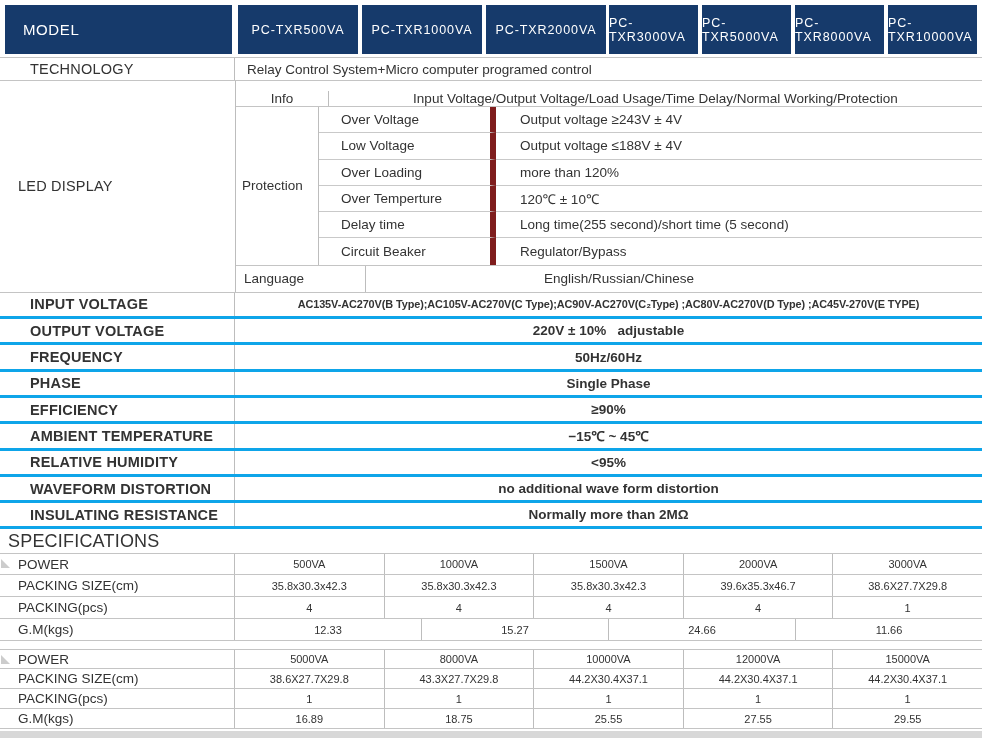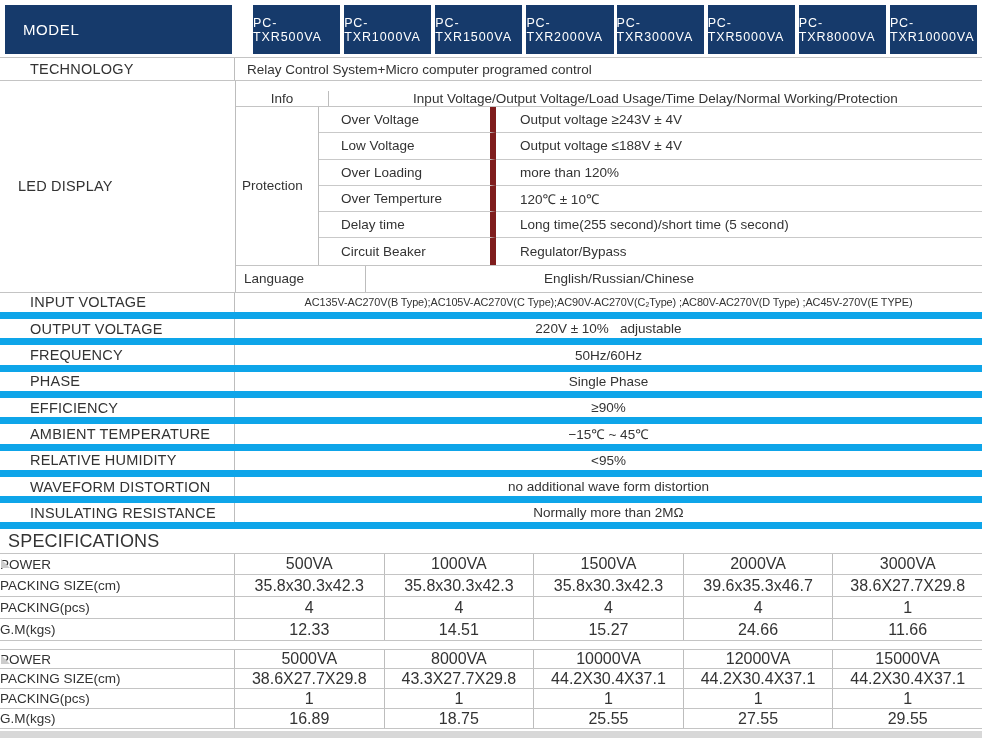--- a/index.html
+++ b/index.html
@@ -2,21 +2,21 @@
 <html><head>
 <meta charset="utf-8">
 <style>
   html,body { margin:0; padding:0; background:#fff; }
   .page {
     position:relative; width:982px; height:740px; background:#ffffff;
     font-family:"Liberation Sans", sans-serif; color:#333; overflow:hidden;
     box-sizing:border-box;
   }
   
-  .header { display:flex; margin:5px 5px 3px 5px; height:49px; gap:21px; }
+  .header { display:flex; margin:5px 5px 3px 5px; height:49px; gap:6px; }
   .model-cell {
     width:227px; background:#163a6b; color:#fff; display:flex; align-items:center;
     padding-left:18px; font-size:15px; letter-spacing:0.6px; box-sizing:border-box;
   }
   .model-grid { flex:1; display:flex; flex-direction:row; gap:3px; }
   .model-row { flex:1; display:flex; gap:4px; }
   .model-box {
     flex:1; background:#163a6b; color:#fff; display:flex; align-items:center;
     justify-content:center; font-size:12.5px; letter-spacing:0.9px;
   }
@@ -37,31 +37,31 @@
   .info-val { flex:1; display:flex; align-items:center; justify-content:center; font-size:13.5px; }
   .prot-grid { display:grid; grid-template-columns:83px 177px 1fr; border-bottom:1px solid #c4c4c4; }
   .prot-label { grid-row:1/7; border-right:1px solid #bdbdbd; display:flex; align-items:center; padding-left:6px; font-size:13.5px; box-sizing:border-box; }
   .prot-name { height:26.3px; box-sizing:border-box; border-right:6px solid #7f1d1d; border-bottom:1px solid #c9c9c9; display:flex; align-items:center; padding-left:22px; font-size:13.5px; }
   .prot-val  { height:26.3px; box-sizing:border-box; border-bottom:1px solid #c9c9c9; display:flex; align-items:center; padding-left:24px; font-size:13.5px; }
   .prot-name.last, .prot-val.last { border-bottom:none; }
   .lang-row { display:flex; height:26px; box-sizing:border-box; }
   .lang-label { width:130px; border-right:1px solid #bdbdbd; display:flex; align-items:center; padding-left:8px; font-size:13.5px; box-sizing:border-box; }
   .lang-val { flex:1; display:flex; align-items:center; justify-content:center; font-size:13.5px; padding-right:110px; box-sizing:border-box; }
   
-  .srow { display:flex; height:26.3px; border-bottom:7px solid #0ea5e9; box-sizing:border-box; }
+  .srow { display:flex; height:26.3px; border-bottom:3px solid #0ea5e9; box-sizing:border-box;font-weight:bold; }
   .sval { flex:1; display:flex; align-items:center; justify-content:center; font-size:13.5px; }
   .sval.small { font-size:10.9px; white-space:nowrap; letter-spacing:-0.1px; }
   
   .spec-heading { height:24px; display:flex; align-items:center; padding-left:8px; font-size:18px; letter-spacing:0.2px; }
   .spec-row { display:flex; border-bottom:1px solid #c4c4c4; box-sizing:border-box; position:relative; }
   .t1 .spec-row { height:22px; }
   .t2 .spec-row { height:20px; }
   .spec-table .spec-row:first-child { border-top:1px solid #c4c4c4; }
-  .spec-lbl { width:235px; box-sizing:border-box; display:flex; align-items:center; font-size:13.5px; border-right:1px solid #bdbdbd; }
-  .spec-cell { flex:1; display:flex; align-items:center; justify-content:center; font-size:16px; border-right:1px solid #bdbdbd; box-sizing:border-box; }
+  .spec-lbl { width:235px; box-sizing:border-box; padding-left:18px; display:flex; align-items:center; font-size:13.5px; border-right:1px solid #bdbdbd; }
+  .spec-cell { flex:1; display:flex; align-items:center; justify-content:center; font-size:11px; border-right:1px solid #bdbdbd; box-sizing:border-box; }
   .spec-cell:last-child { border-right:none; }
   .corner {
     position:absolute; left:1px; top:5px; width:0; height:0;
     border-bottom:9px solid #cccccc; border-right:9px solid transparent;
   }
   .spec-gap { height:8px; }
   .bottom-bar { margin-top:2px; height:7px; background:#d8d8d8; }
 </style>
 </head>
 <body>
@@ -69,21 +69,20 @@
 <div class="page">
 
   <div class="header">
     <div class="model-cell">
       <span>MODEL</span>
     </div>
     <div class="model-grid">
       <div class="model-row">
         <div class="model-box">PC-TXR500VA</div>
         <div class="model-box">PC-TXR1000VA</div>
-        <div class="model-box">PC-TXR1500VA</div>
         <div class="model-box">PC-TXR2000VA</div>
       </div>
       <div class="model-row">
         <div class="model-box">PC-TXR3000VA</div>
         <div class="model-box">PC-TXR5000VA</div>
         <div class="model-box">PC-TXR8000VA</div>
         <div class="model-box">PC-TXR10000VA</div>
       </div>
     </div>
   </div>
@@ -185,21 +184,20 @@
       <div class="spec-lbl">PACKING(pcs)</div>
       <div class="spec-cell">4</div>
       <div class="spec-cell">4</div>
       <div class="spec-cell">4</div>
       <div class="spec-cell">4</div>
       <div class="spec-cell">1</div>
     </div>
     <div class="spec-row">
       <div class="spec-lbl">G.M(kgs)</div>
       <div class="spec-cell">12.33</div>
-      <div class="spec-cell">14.51</div>
       <div class="spec-cell">15.27</div>
       <div class="spec-cell">24.66</div>
       <div class="spec-cell">11.66</div>
     </div>
   </div>
 
   <div class="spec-gap"></div>
 
   <div class="spec-table t2">
     <div class="spec-row">

